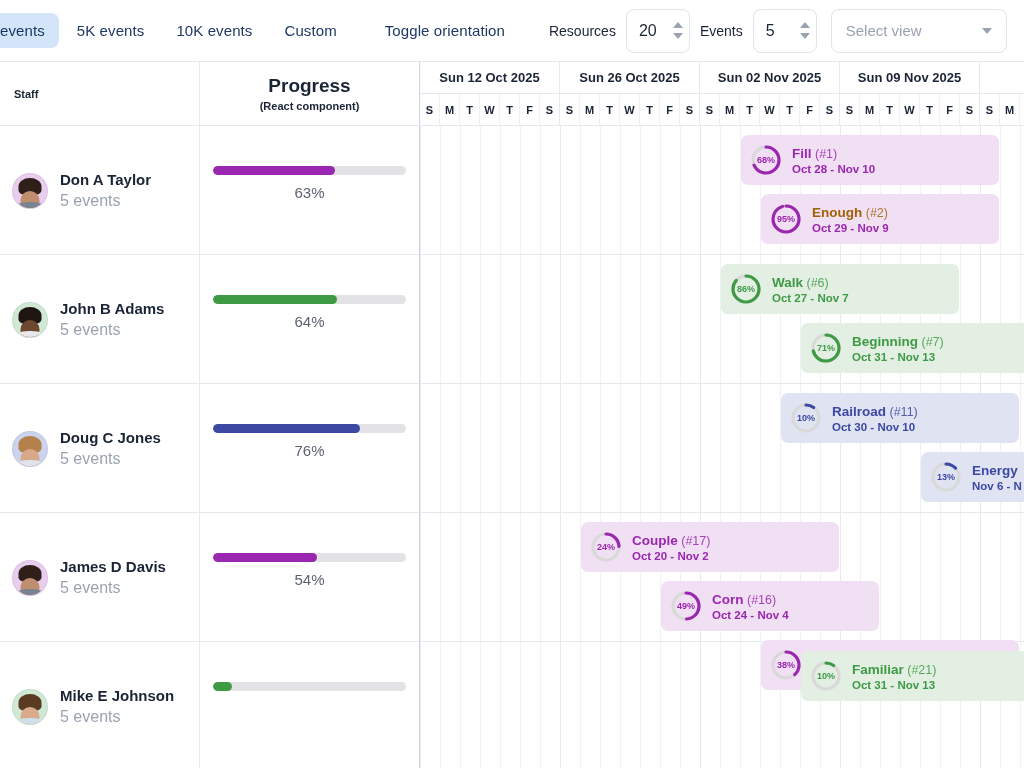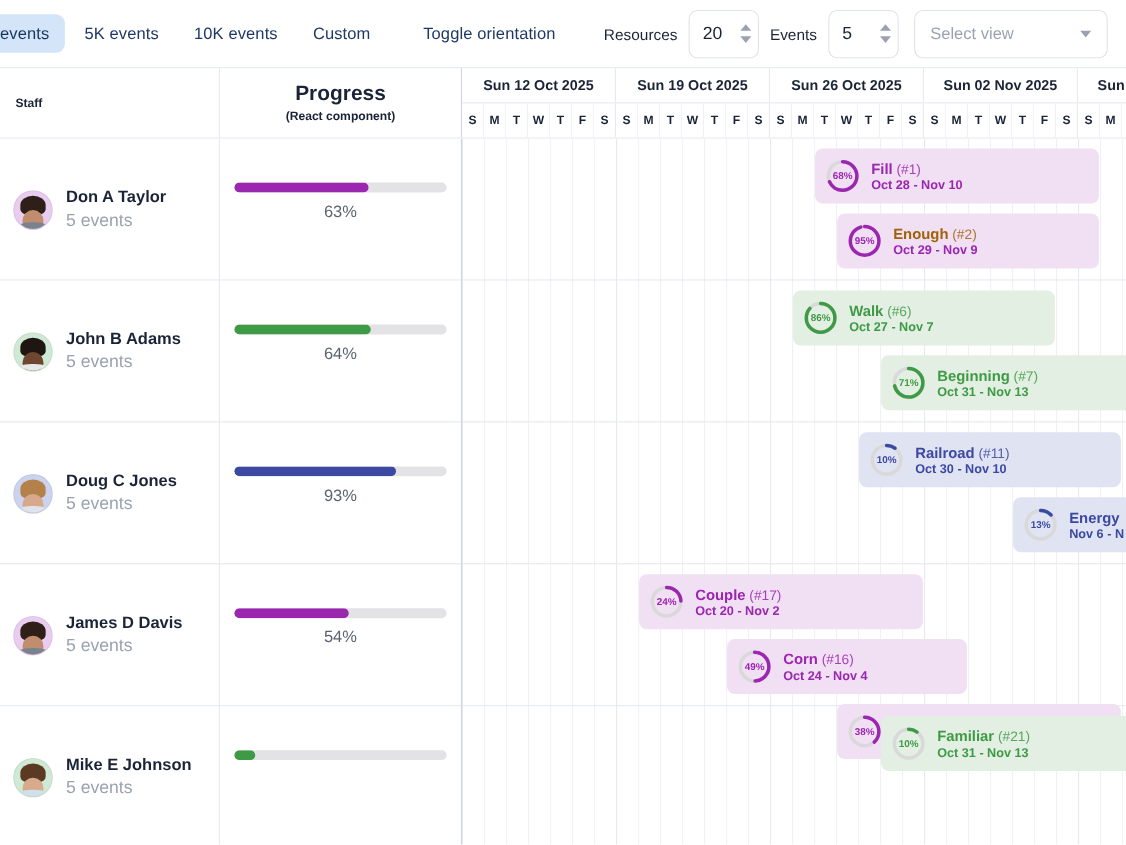--- a/index.html
+++ b/index.html
@@ -334,21 +334,20 @@
 
 <div class="grid-header">
   <div class="hdr-staff">Staff</div>
   <div class="hdr-progress">
     <span class="t1">Progress</span>
     <span class="t2">(React component)</span>
   </div>
   <div class="hdr-time">
     <div class="wk-row" id="wk-host">
         <div class="wk-cell">Sun 12 Oct 2025</div>
-        <div class="wk-cell">Sun 19 Oct 2025</div>
         <div class="wk-cell">Sun 26 Oct 2025</div>
         <div class="wk-cell">Sun 02 Nov 2025</div>
         <div class="wk-cell">Sun 09 Nov 2025</div>
       </div>
     <div class="day-row" id="day-host">
         <div class="day-cell">S</div>
         <div class="day-cell">M</div>
         <div class="day-cell">T</div>
         <div class="day-cell">W</div>
         <div class="day-cell">T</div>
@@ -465,21 +464,21 @@
             <div class="prog-fill" style="width: 64%; background: rgb(63, 154, 70);"></div>
           </div>
           <div class="prog-pct">64%</div>
         </div>
       </div>
       <div class="row">
         <div class="prog-cell">
           <div class="prog-track">
             <div class="prog-fill" style="width: 76%; background: rgb(59, 73, 163);"></div>
           </div>
-          <div class="prog-pct">93%</div>
+          <div class="prog-pct">76%</div>
         </div>
       </div>
       <div class="row">
         <div class="prog-cell">
           <div class="prog-track">
             <div class="prog-fill" style="width: 54%; background: rgb(155, 38, 176);"></div>
           </div>
           <div class="prog-pct">54%</div>
         </div>
       </div>

